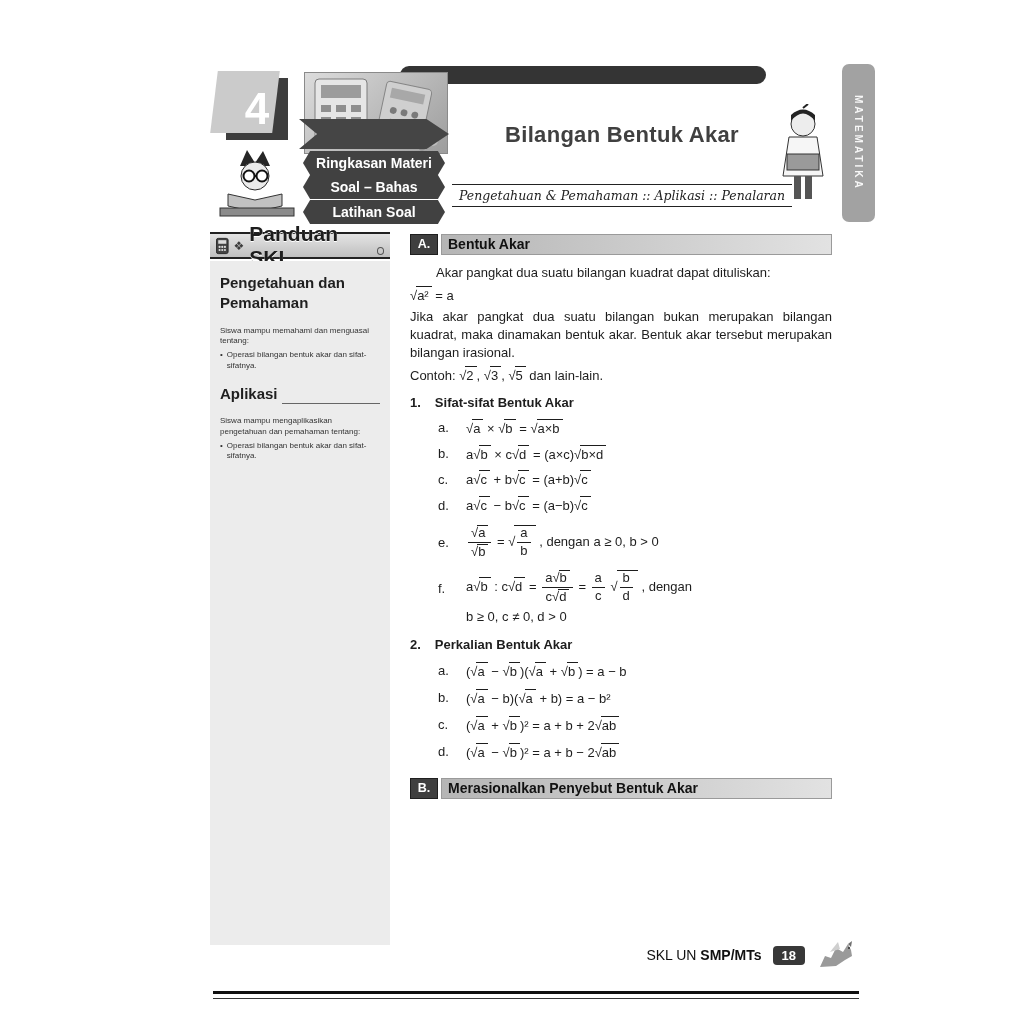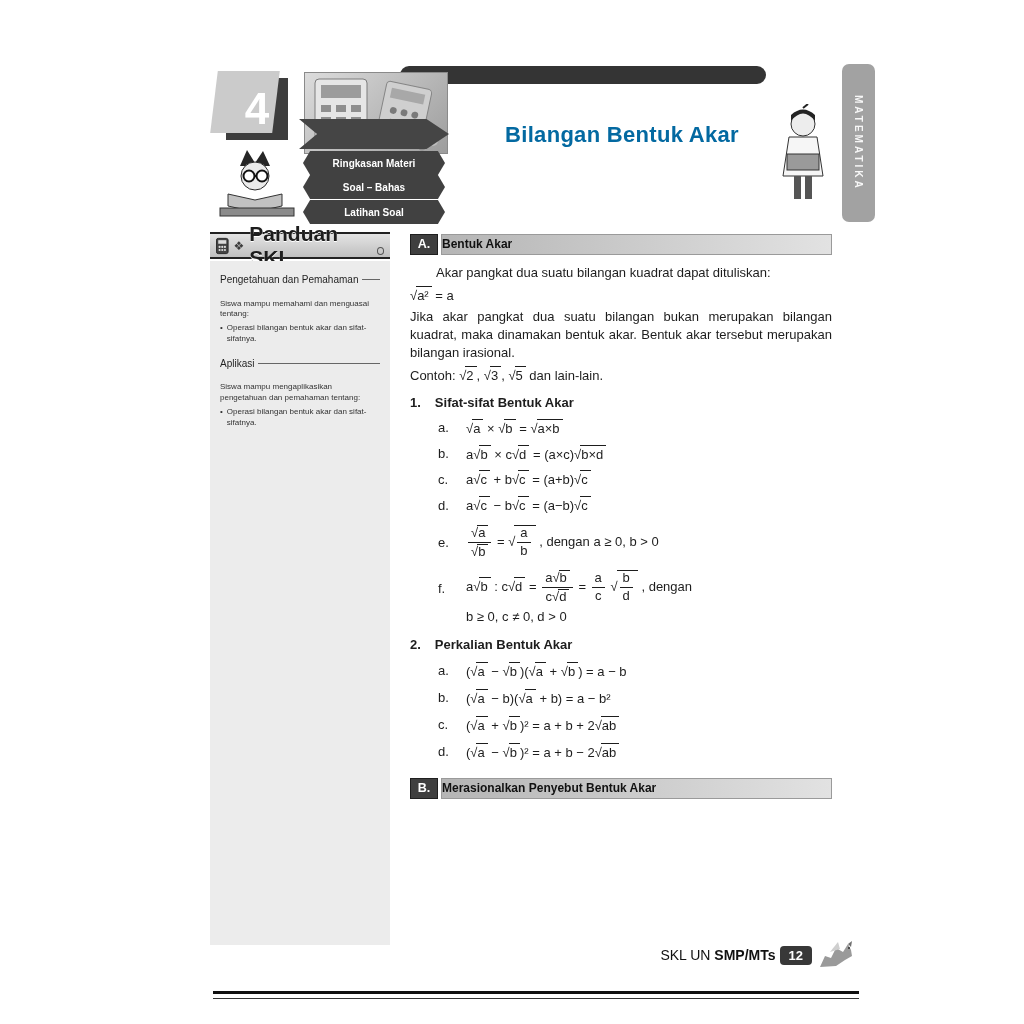--- a/index.html
+++ b/index.html
@@ -16,54 +16,54 @@
                  color:#fff;display:flex;align-items:center;justify-content:center;
                  font-size:44px;font-weight:bold;z-index:3;}
   .chapter-badge::before{content:"";position:absolute;left:-12px;top:-7px;width:62px;height:62px;
                  background:#cbcbcb;transform:skew(-7deg);z-index:-1;}
   .banner-photo{position:absolute;left:304px;top:72px;width:142px;height:80px;
                 background:linear-gradient(135deg,#dcdcdc,#9d9d9d);border:1px solid #8a8a8a;z-index:1;}
   .arrow-banner{position:absolute;left:299px;top:119px;width:150px;height:30px;background:#454545;
                 clip-path:polygon(0 0,85% 0,100% 50%,85% 100%,0 100%,12% 50%);z-index:2;}
   .top-bar{position:absolute;left:400px;top:66px;width:366px;height:18px;background:#343434;border-radius:9px;}
   .page-title{position:absolute;left:452px;top:122px;width:340px;text-align:center;
-              font-size:22px;font-weight:bold;color:#0369a1;letter-spacing:.3px;}
+              font-size:22px;font-weight:bold;color:#404040;letter-spacing:.3px;}
   .strand-line{position:absolute;left:452px;top:184px;width:340px;text-align:center;
                border-top:1.5px solid #222;border-bottom:1.5px solid #222;padding:3px 0;
                font-family:"DejaVu Serif",serif;font-style:italic;font-size:12.5px;color:#222;}
   .ribbon{position:absolute;left:303px;width:142px;height:24px;background:#414141;color:#fff;
-          display:flex;align-items:center;justify-content:center;font-size:10px;font-weight:bold;
+          display:flex;align-items:center;justify-content:center;font-size:14px;font-weight:bold;
           clip-path:polygon(0 50%,5% 0,95% 0,100% 50%,95% 100%,5% 100%);z-index:3;}
   .ribbon.r0{top:151px;} .ribbon.r1{top:175px;} .ribbon.r2{top:200px;}
   .mascot-left{position:absolute;left:212px;top:146px;width:92px;height:72px;}
   .student-right{position:absolute;left:772px;top:104px;width:62px;height:98px;}
 
   
   .skl-header{position:absolute;left:210px;top:232px;width:180px;height:27px;box-sizing:border-box;
               background:linear-gradient(#e4e4e4,#bfbfbf);border-top:2px solid #222;border-bottom:2px solid #222;
               display:flex;align-items:center;gap:5px;padding:0 6px;}
   .skl-header .ttl{font-size:21px;font-weight:bold;color:#1d1d1d;text-shadow:0 1px 0 #fff;}
   .skl-header .dia{font-size:12px;color:#3c3c3c;}
   .skl-header .gear{width:6px;height:6px;border:1.5px solid #555;border-radius:50%;margin-left:auto;align-self:flex-end;margin-bottom:2px;}
   .skl-body{position:absolute;left:210px;top:261px;width:180px;height:684px;box-sizing:border-box;
             background:#ececec;padding:12px 10px;font-size:8px;color:#333;line-height:1.35;}
   .skl-sec{margin-bottom:12px;}
-  .skl-h{display:flex;align-items:center;gap:4px;font-size:10px;font-weight:normal;color:#1f1f1f;margin-bottom:3px;}
+  .skl-h{display:flex;align-items:flex-end;gap:4px;font-size:15px;font-weight:bold;color:#1f1f1f;margin-bottom:3px;}
   .skl-h .dash{flex:1;border-top:1px solid #666;}
   .skl-intro{margin:12px 0 3px;}
   .skl-bullet{display:flex;gap:4px;}
   .skl-bullet .dot{flex:none;}
 
   
   .main{position:absolute;left:410px;top:234px;width:422px;font-size:13px;line-height:1.38;color:#1d1d1d;}
   .sec-header{display:flex;height:21px;margin-bottom:9px;}
   .sec-header .letter{width:26px;flex:none;background:#3f3f3f;color:#fff;font-weight:bold;font-size:12.5px;
                       display:flex;align-items:center;justify-content:center;margin-right:3px;border:1px solid #1f1f1f;}
   .sec-header .bar{flex:1;background:linear-gradient(to right,#b5b5b5,#e2e2e2);border:1px solid #9a9a9a;
-                   display:flex;align-items:center;padding-left:0;font-weight:bold;font-size:12px;color:#111;}
+                   display:flex;align-items:center;padding-left:6px;font-weight:bold;font-size:14px;color:#111;}
   .para{text-align:justify;margin:0 0 4px;}
   .indent{text-indent:26px;}
   .fline{margin:3px 0;}
   .list-head{display:flex;gap:14px;font-weight:bold;margin:9px 0 5px;}
   .prop-row{display:flex;align-items:center;gap:12px;padding-left:28px;margin:7px 0;}
   .prop-row.tall{margin:10px 0;}
   .prop-row .item-lbl{width:16px;flex:none;}
   .prop-row.flex-top{align-items:flex-start;}
   .f-line2{margin-top:3px;}
   .secb-gap{margin-top:16px;}
@@ -72,21 +72,21 @@
   .formula{white-space:nowrap;}
   .rad{display:inline-block;white-space:nowrap;}
   .rad>.rs{display:inline-block;}
   .rad>.rb{display:inline-block;border-top:1.3px solid #1d1d1d;padding:0 3px 0 1px;margin-left:-1px;}
   .frac{display:inline-flex;flex-direction:column;vertical-align:middle;text-align:center;line-height:1.15;margin:0 2px;}
   .frac>.num{border-bottom:1px solid #1d1d1d;padding:0 3px 1px;}
   .frac>.den{padding-top:1px;}
 
   
   .footer{position:absolute;left:410px;top:940px;width:446px;display:flex;justify-content:flex-end;
-          align-items:center;gap:4px;font-size:14px;color:#111;}
+          align-items:center;gap:11px;font-size:14px;color:#111;}
   .footer .bold{font-weight:bold;}
   .pageno{background:#383838;color:#fff;font-weight:bold;font-size:13px;padding:2px 9px;border-radius:4px;}
   .pegasus{width:40px;height:30px;}
   .rule-thick{position:absolute;left:213px;top:991px;width:646px;border-top:3px solid #101010;}
   .rule-thin{position:absolute;left:213px;top:998px;width:646px;border-top:1px solid #333;}
 </style>
 </head>
 <body>
 
 <div class="canvas">
@@ -121,20 +121,21 @@
           <circle cx="110" cy="52" r="3.4" fill="#7a7a7a"></circle>
       </g>
       <circle cx="128" cy="68" r="5" fill="#bdbdbd"></circle>
         <circle cx="117" cy="74" r="3.5" fill="#8d8d8d"></circle>
     </svg>
   </div>
   <div class="arrow-banner"></div>
 
   <div class="top-bar"></div>
   <div class="page-title">Bilangan Bentuk Akar</div>
+  <div class="strand-line">Pengetahuan &amp; Pemahaman :: Aplikasi :: Penalaran</div>
 
   <div class="ribbon r0">Ringkasan Materi</div>
   <div class="ribbon r1">Soal – Bahas</div>
   <div class="ribbon r2">Latihan Soal</div>
 
   <div class="mascot-left">
     <svg width="92" height="72" viewBox="0 0 92 72">
       <polygon points="28,20 35,4 43,17 51,5 58,20" fill="#262626"></polygon>
       <circle cx="43" cy="30" r="14" fill="#ebebeb" stroke="#2a2a2a"></circle>
       <circle cx="37" cy="30" r="5.5" fill="#fff" stroke="#111" stroke-width="2"></circle>
@@ -287,21 +288,21 @@
       <span class="bar">Merasionalkan Penyebut Bentuk Akar</span>
     </div>
 
   </div>
 
   <div class="footer">
     <span>
       <span>SKL UN</span>
       <span class="bold">SMP/MTs</span>
     </span>
-    <span class="pageno">12</span>
+    <span class="pageno">18</span>
     <svg class="pegasus" viewBox="0 0 40 30">
       <path d="M4 27 L9 16 L15 18 L20 8 L27 12 L32 4 L35 10 L36 16 L29 20 L20 26 Z" fill="#9a9a9a"></path>
       <path d="M14 12 L22 2 L24 9 Z" fill="#cfcfcf"></path>
       <path d="M32 4 L36 1 L35 7 Z" fill="#6f6f6f"></path>
       <circle cx="33" cy="8" r="1" fill="#2f2f2f"></circle>
     </svg>
   </div>
   <div class="rule-thick"></div>
   <div class="rule-thin"></div>
 

